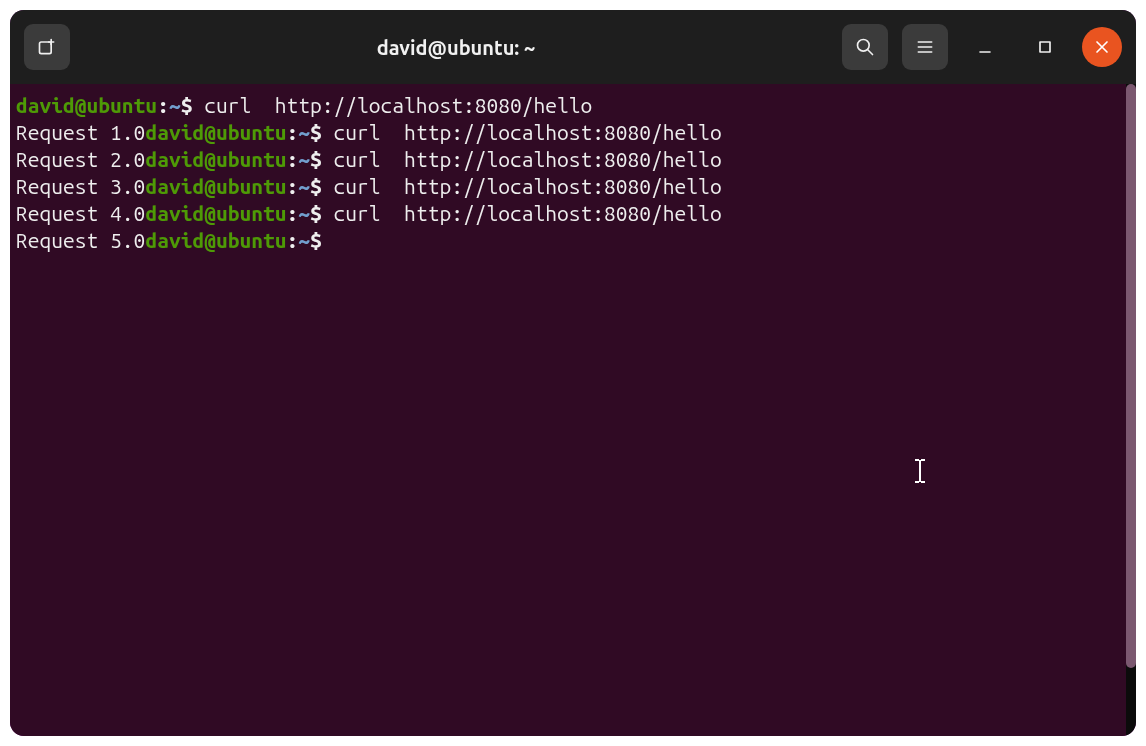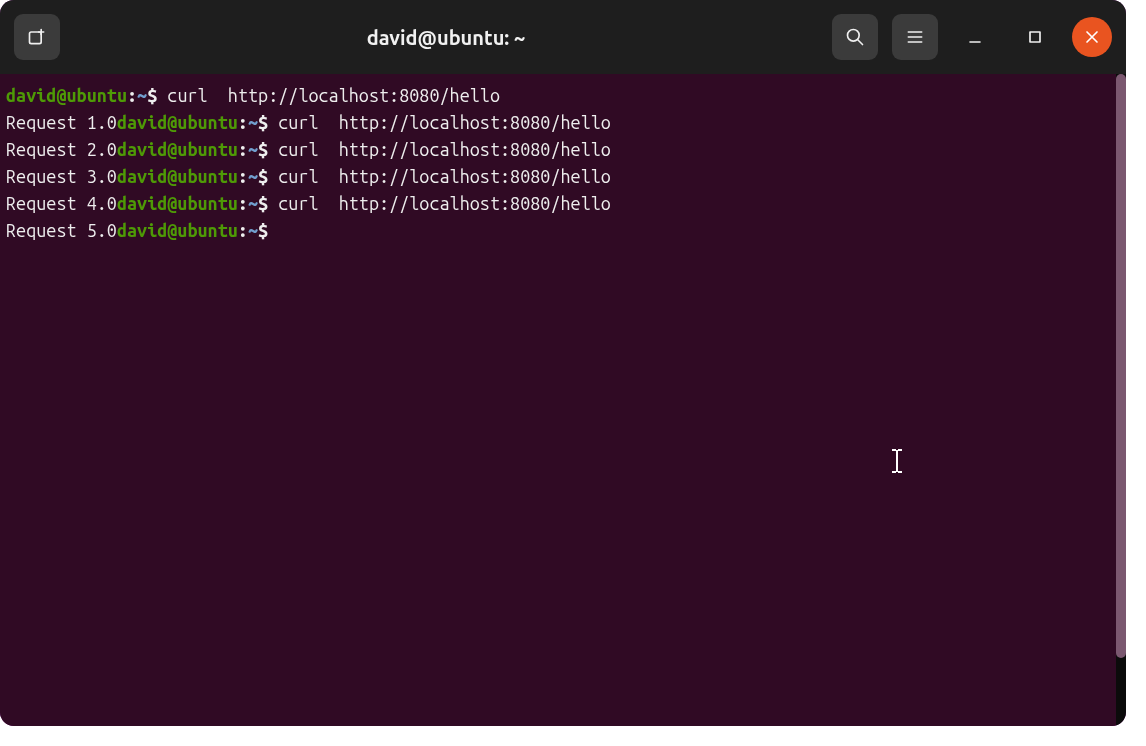--- a/index.html
+++ b/index.html
@@ -1,20 +1,21 @@
 <!DOCTYPE html>
 <html><head>
 <meta charset="utf-8">
 <style>
   html,body{margin:0;padding:0;height:100%;background:#fff;}
   *{box-sizing:border-box;}
 
   .window{
     width:1126px;
     height:726px;
+    margin:10px;
     background:#701a75;
     border-radius:14px;
     overflow:hidden;
     position:relative;
     font-family:"Ubuntu", "DejaVu Sans", sans-serif;
   }
 
   
   .titlebar{
     height:74px;
@@ -42,21 +43,21 @@
   .term-wrap{
     position:absolute;
     top:74px;left:0;right:0;bottom:0;
     display:flex;
   }
   .term{
     flex:1;
     background:#300a24;
     color:#ffffff;
     font-family:"Ubuntu Mono","DejaVu Sans Mono",Menlo,Consolas,monospace;
-    font-size:18px;
+    font-size:21px;
     line-height:27px;
     padding:8px 0 6px 6px;
     white-space:pre;
     overflow:hidden;
     position:relative;
   }
   .scrollbar{
     width:10px;
     background:#0b0b0b;
   }

